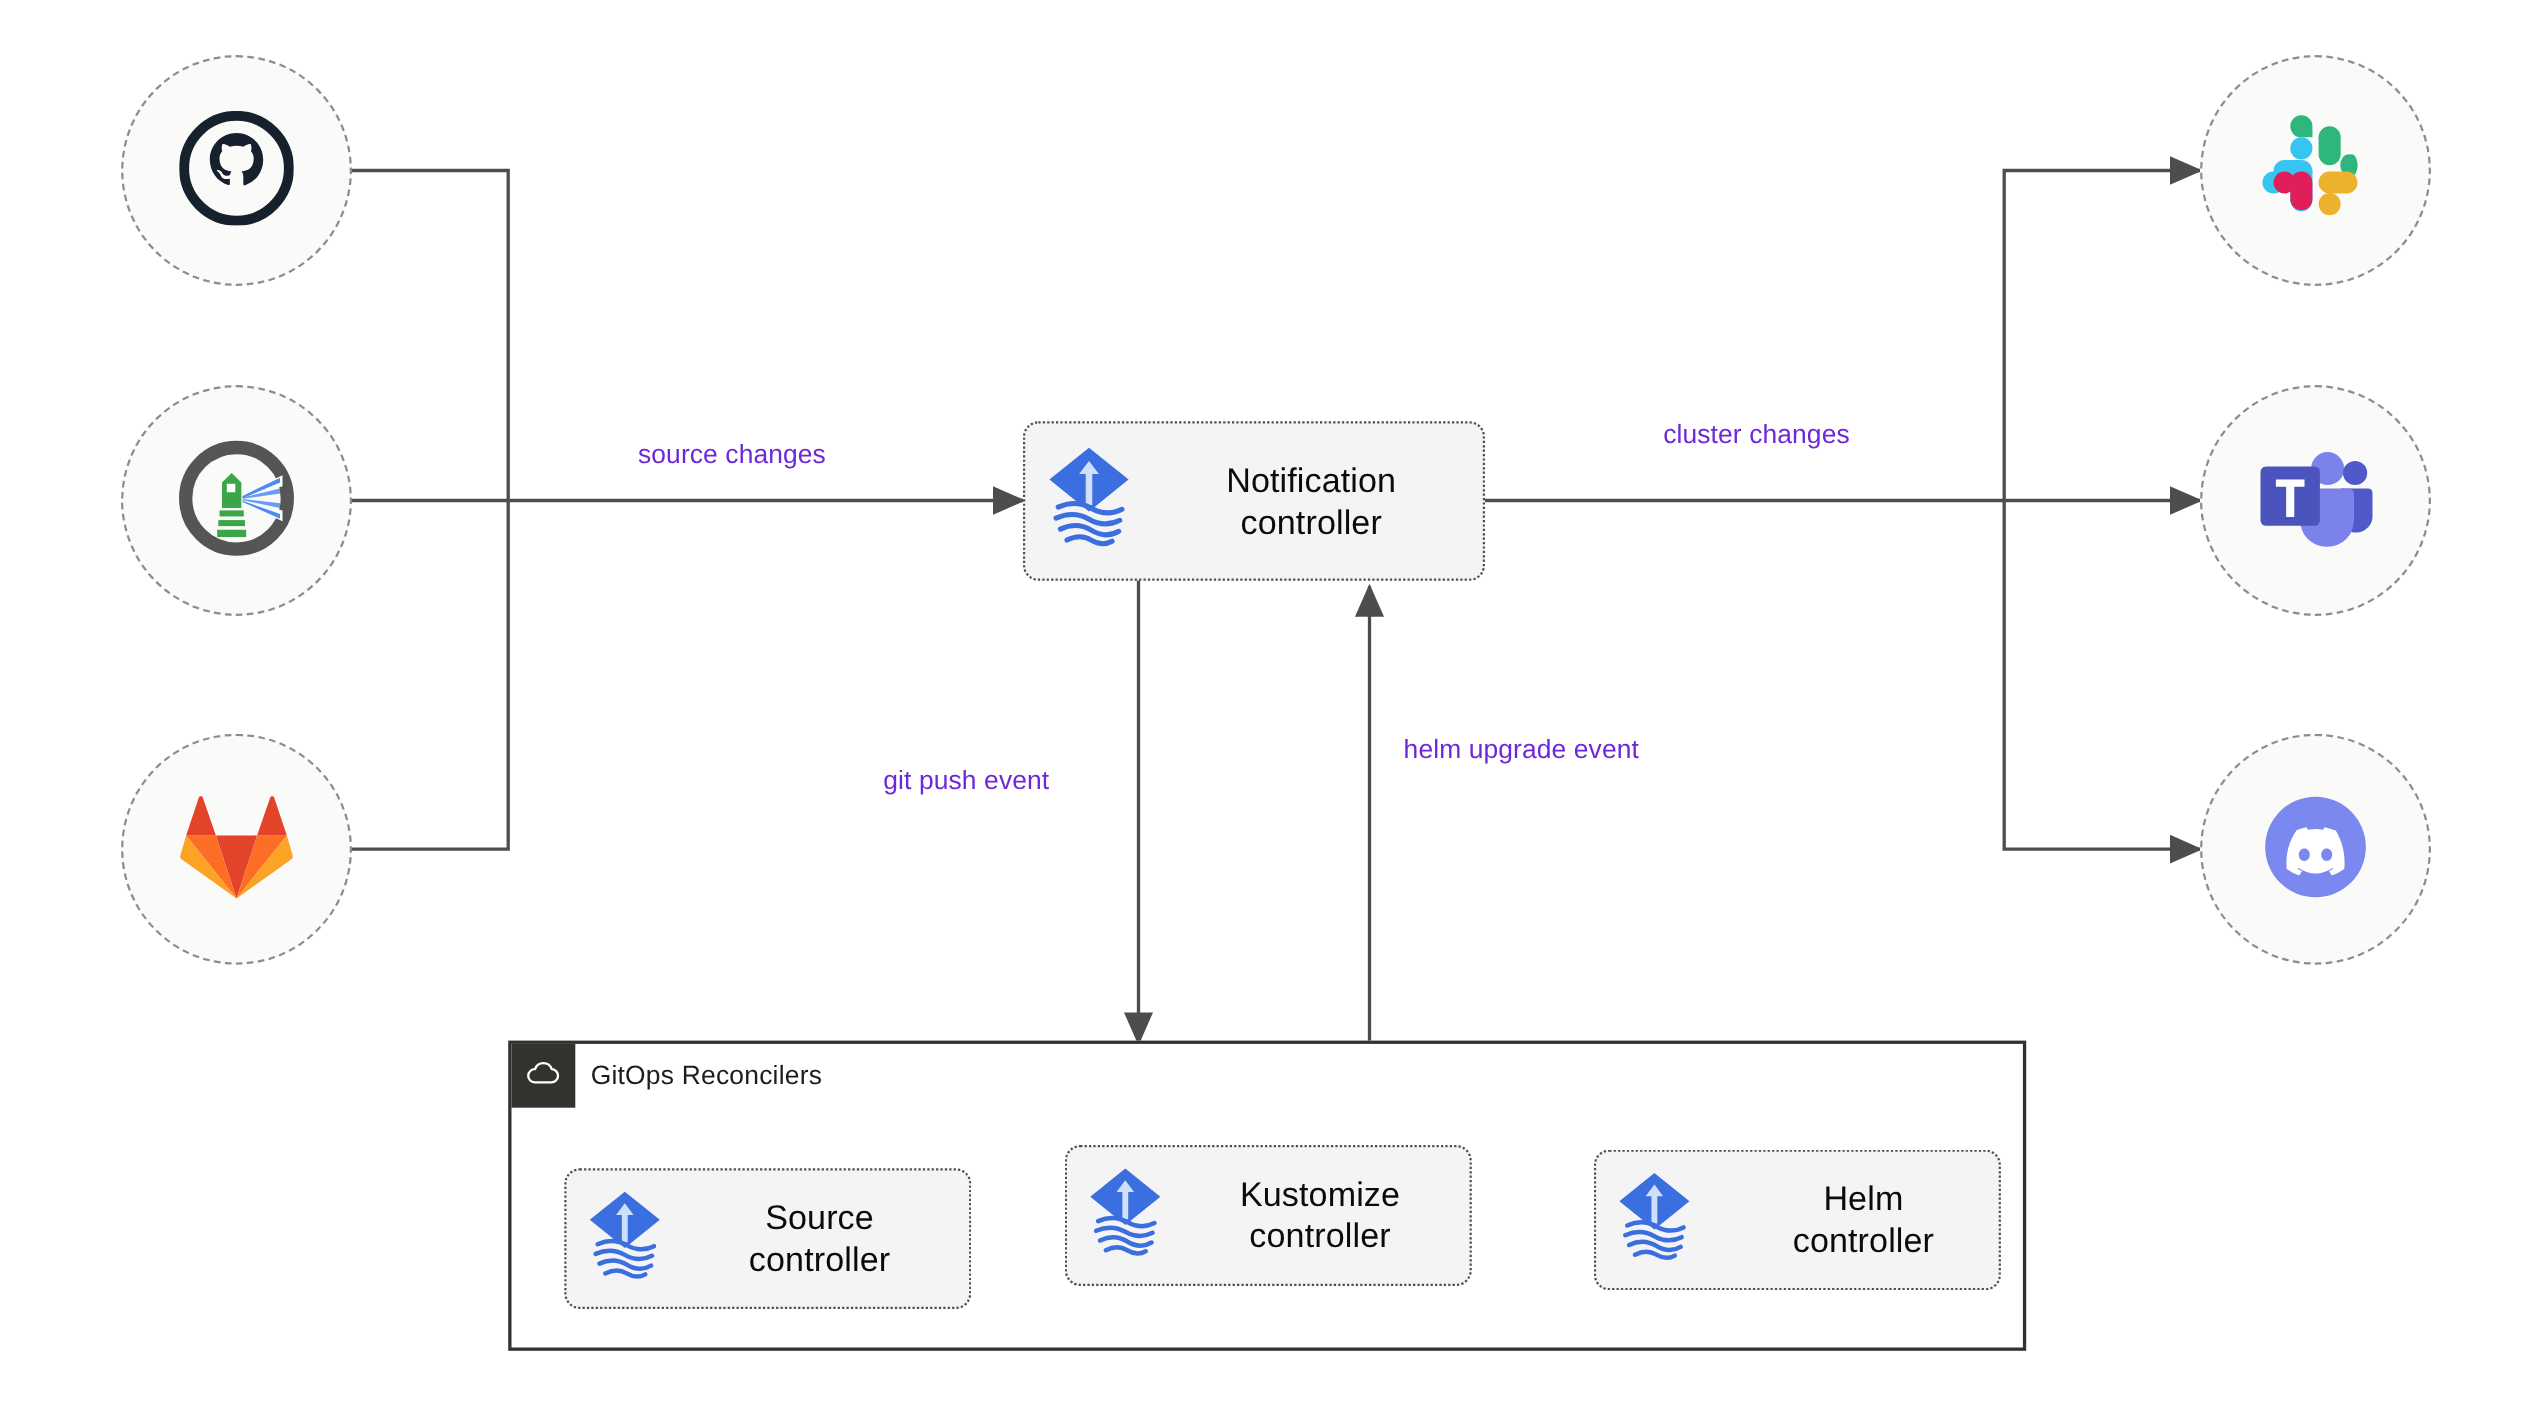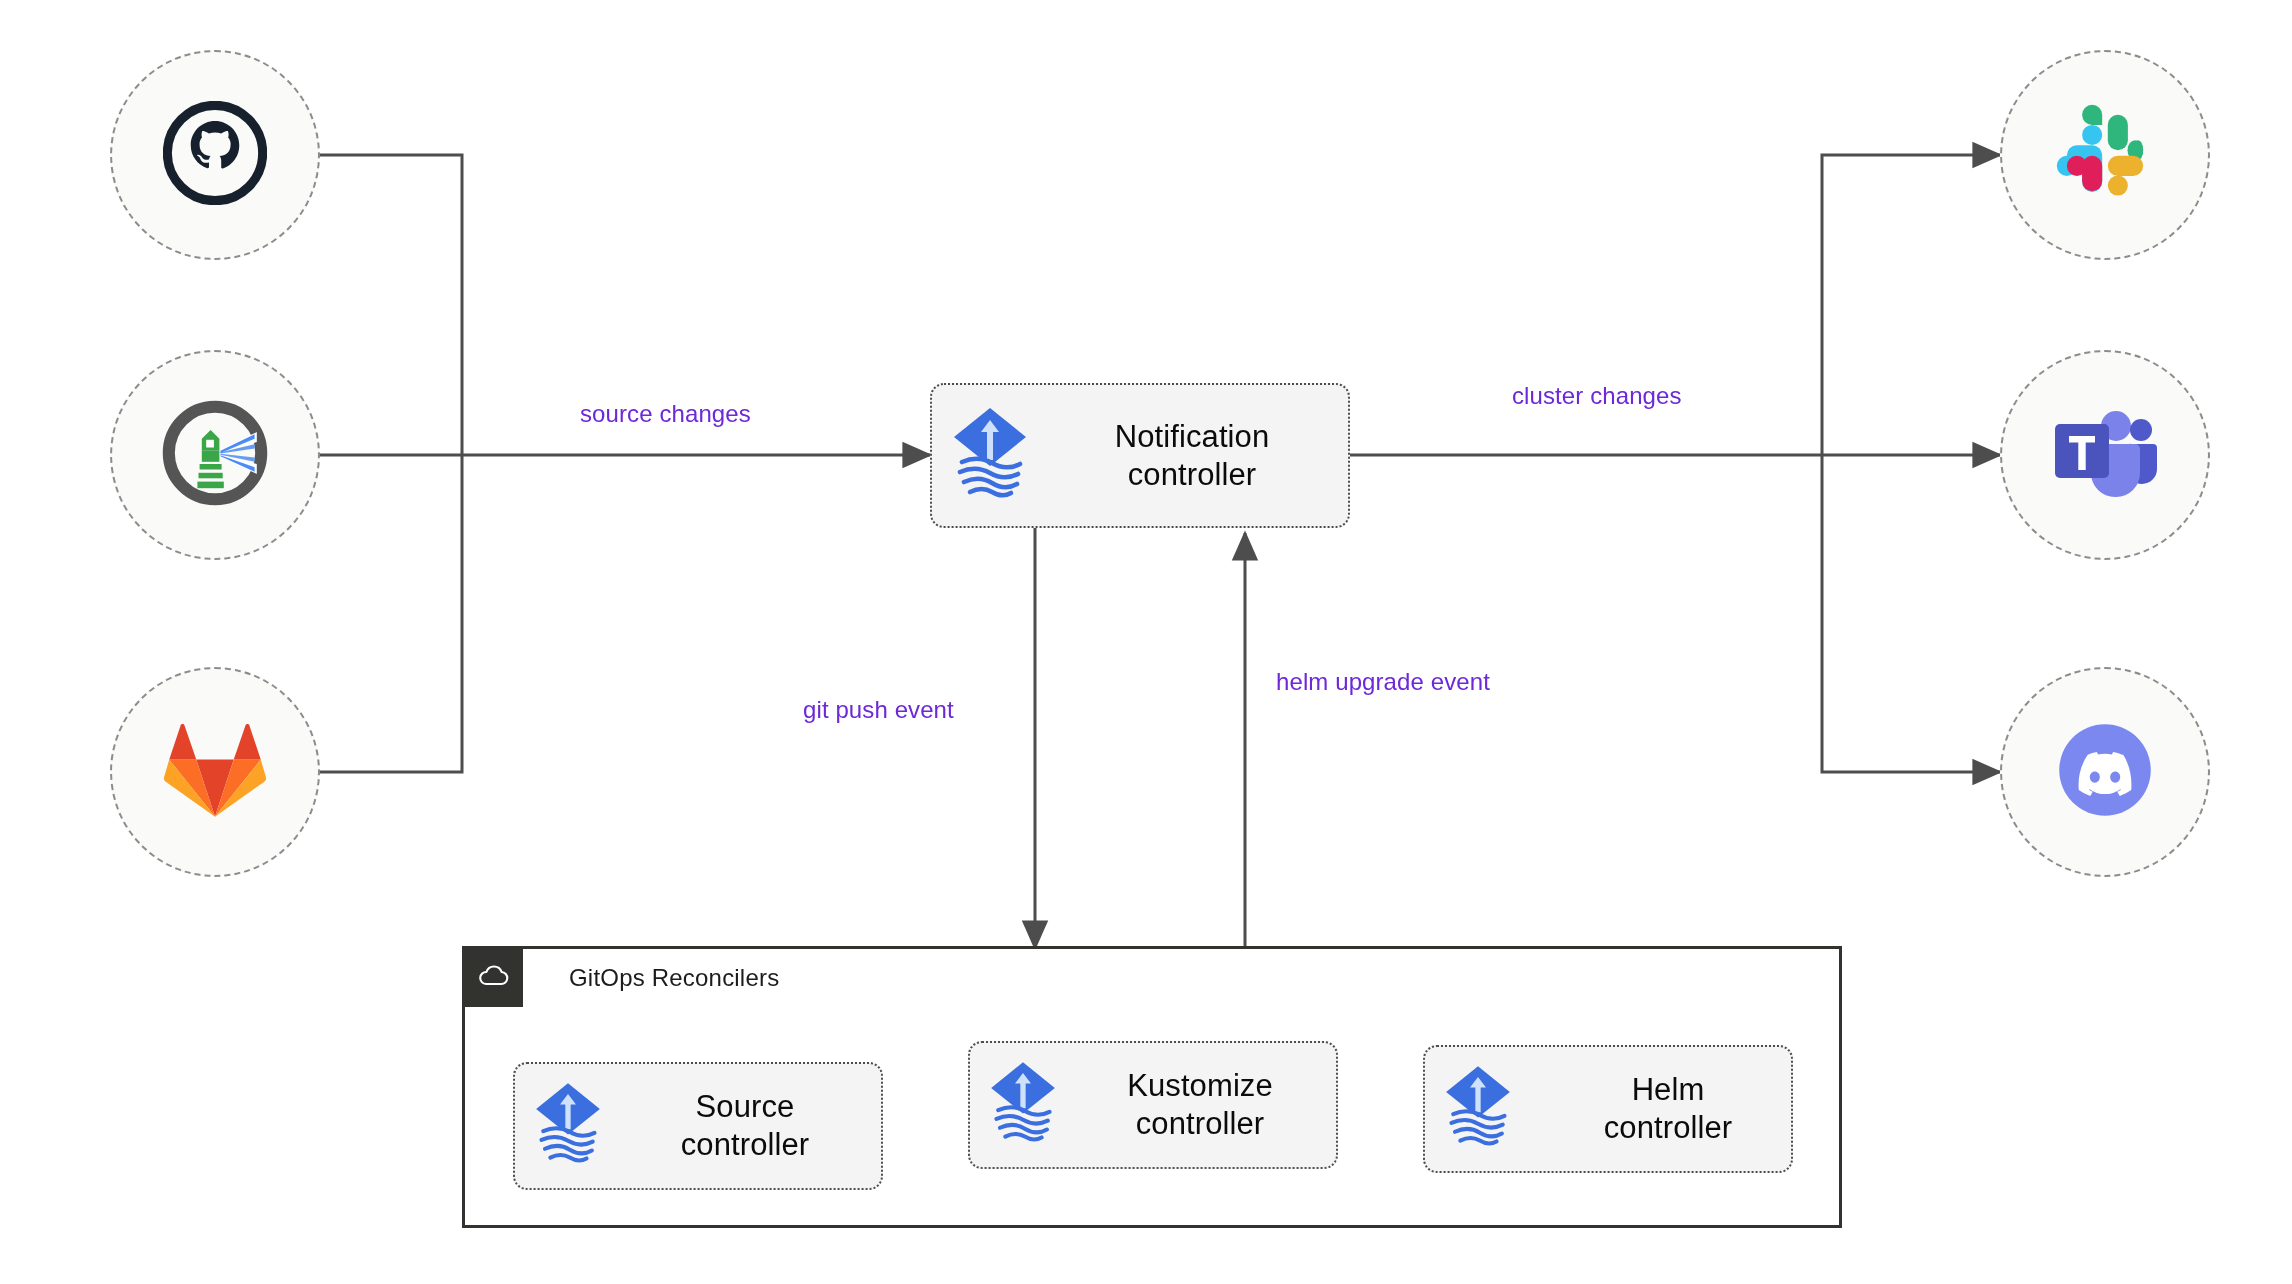--- a/index.html
+++ b/index.html
@@ -38,21 +38,21 @@
   .group-box{
     position:absolute;box-sizing:border-box;
     background:#ffffff;border:3px solid #32322f;
   }
   .group-tab{
     position:absolute;left:0;top:0;width:58px;height:58px;
     background:#32322f;display:flex;align-items:center;justify-content:center;
   }
   .group-title{
     position:absolute;left:72px;top:0;height:58px;display:flex;align-items:center;
-    font-size:24px;color:#1c1c1c;letter-spacing:.2px;margin-left:32px;
+    font-size:24px;color:#1c1c1c;letter-spacing:.2px;
   }
 
   
   .edge-label{
     position:absolute;color:#6d28d9;font-size:24px;white-space:nowrap;
     letter-spacing:.1px;background:#ffffff;padding:0 8px;
   }
 </style>
 </head>
 <body>
@@ -251,21 +251,21 @@
             <path d="M14 70 Q30 63 44 71 Q58 79 72 72"></path>
             <path d="M18 80 Q33 73 46 81 Q59 89 71 82"></path>
             <path d="M24 90 Q36 84 46 90 Q56 96 65 91"></path>
           </g>
         </svg>
       </span>
       <span class="ctrl-label">Kustomize
 controller</span>
     </div>
 
-    <div class="ctrl-box" style="left:958px;top:96px;width:370px;height:128px;gap:42px;">
+    <div class="ctrl-box" style="left:984px;top:96px;width:370px;height:128px;gap:42px;">
       <span class="flux">
         <svg width="78" height="92" viewBox="0 0 88 104">
           <path fill="#3b6fe0" d="M44 6 L80 35 L44 64 L8 35z"></path>
           <path fill="#cfe0fb" d="M44 18 L53 30 L47 30 L47 58 L41 58 L41 30 L35 30z"></path>
           <g stroke="#3b6fe0" stroke-width="4.6" fill="none" stroke-linecap="round">
             <path d="M16 60 Q32 53 46 61 Q60 69 74 62"></path>
             <path d="M14 70 Q30 63 44 71 Q58 79 72 72"></path>
             <path d="M18 80 Q33 73 46 81 Q59 89 71 82"></path>
             <path d="M24 90 Q36 84 46 90 Q56 96 65 91"></path>
           </g>

